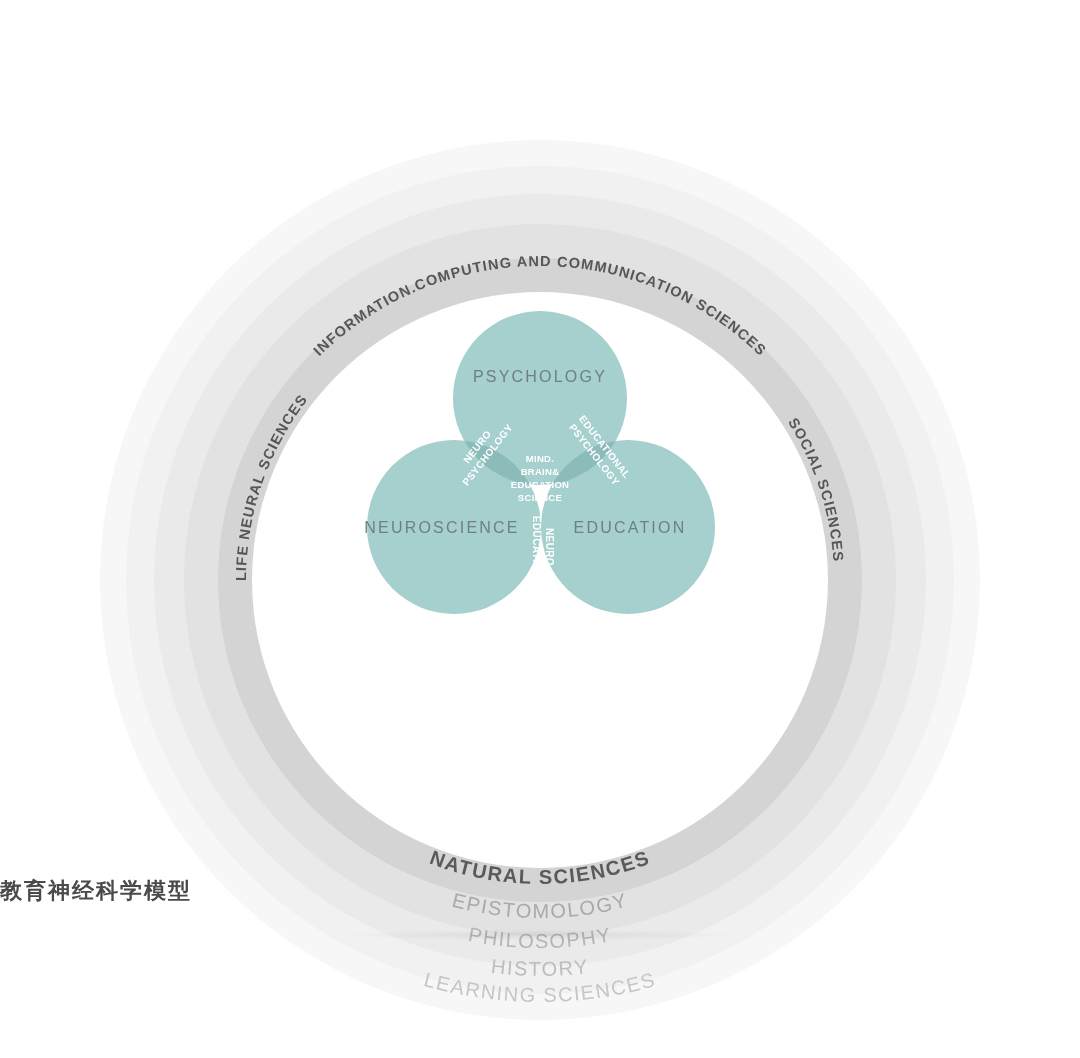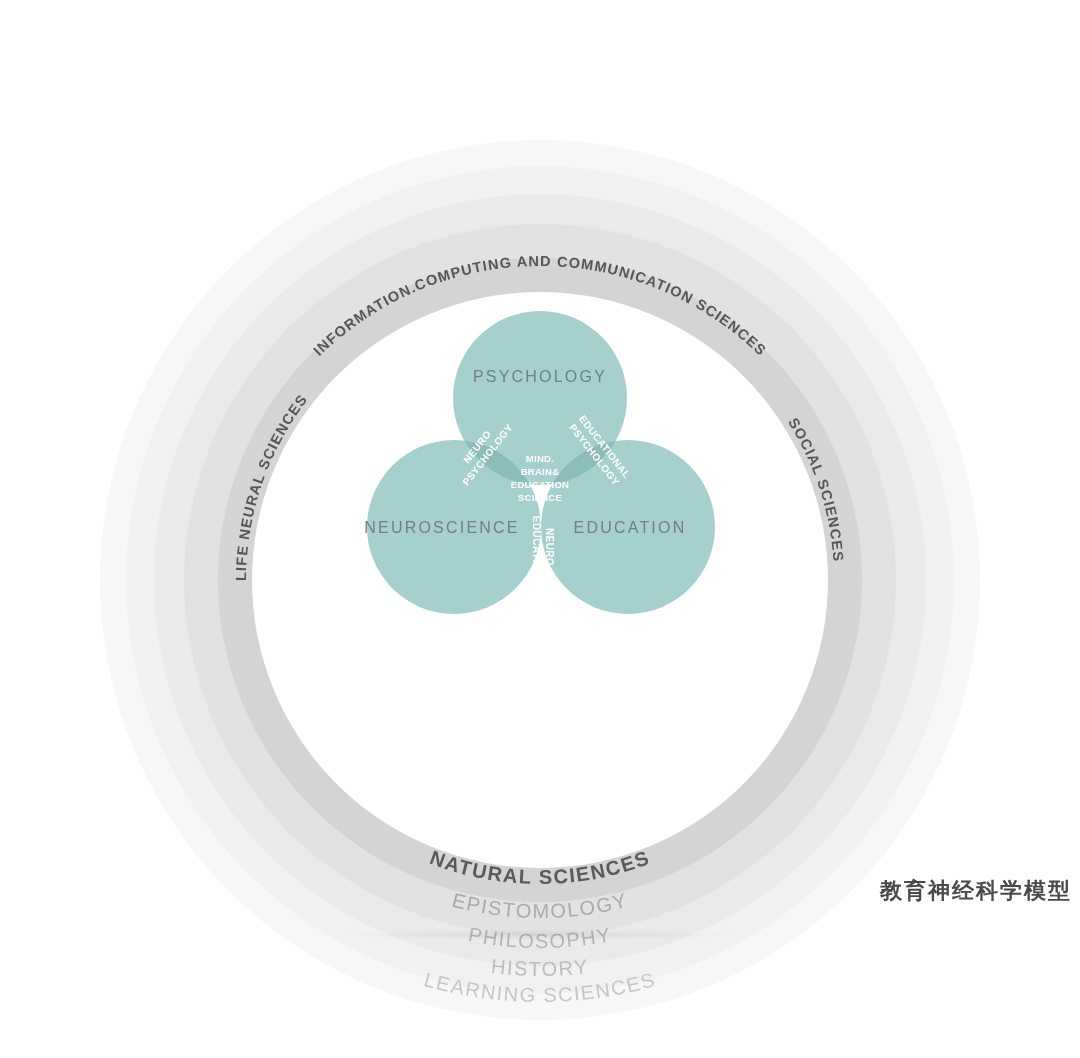--- a/index.html
+++ b/index.html
@@ -47,21 +47,21 @@
     font-weight: bold;
     font-size: 9.5px;
     fill: #ffffff;
     letter-spacing: 0.3px;
   }
   .caption {
     position: absolute;
     left: 0;
     top: 876px;
     width: 1072px;
-    text-align: right;
+    text-align: left;
     font-family: "DejaVu Sans", sans-serif;
     font-size: 22px;
     font-weight: bold;
     color: #4a4a4a;
     letter-spacing: 2px;
   }
   .caption-shadow {
     position: absolute;
     left: 340px;
     top: 930px;

